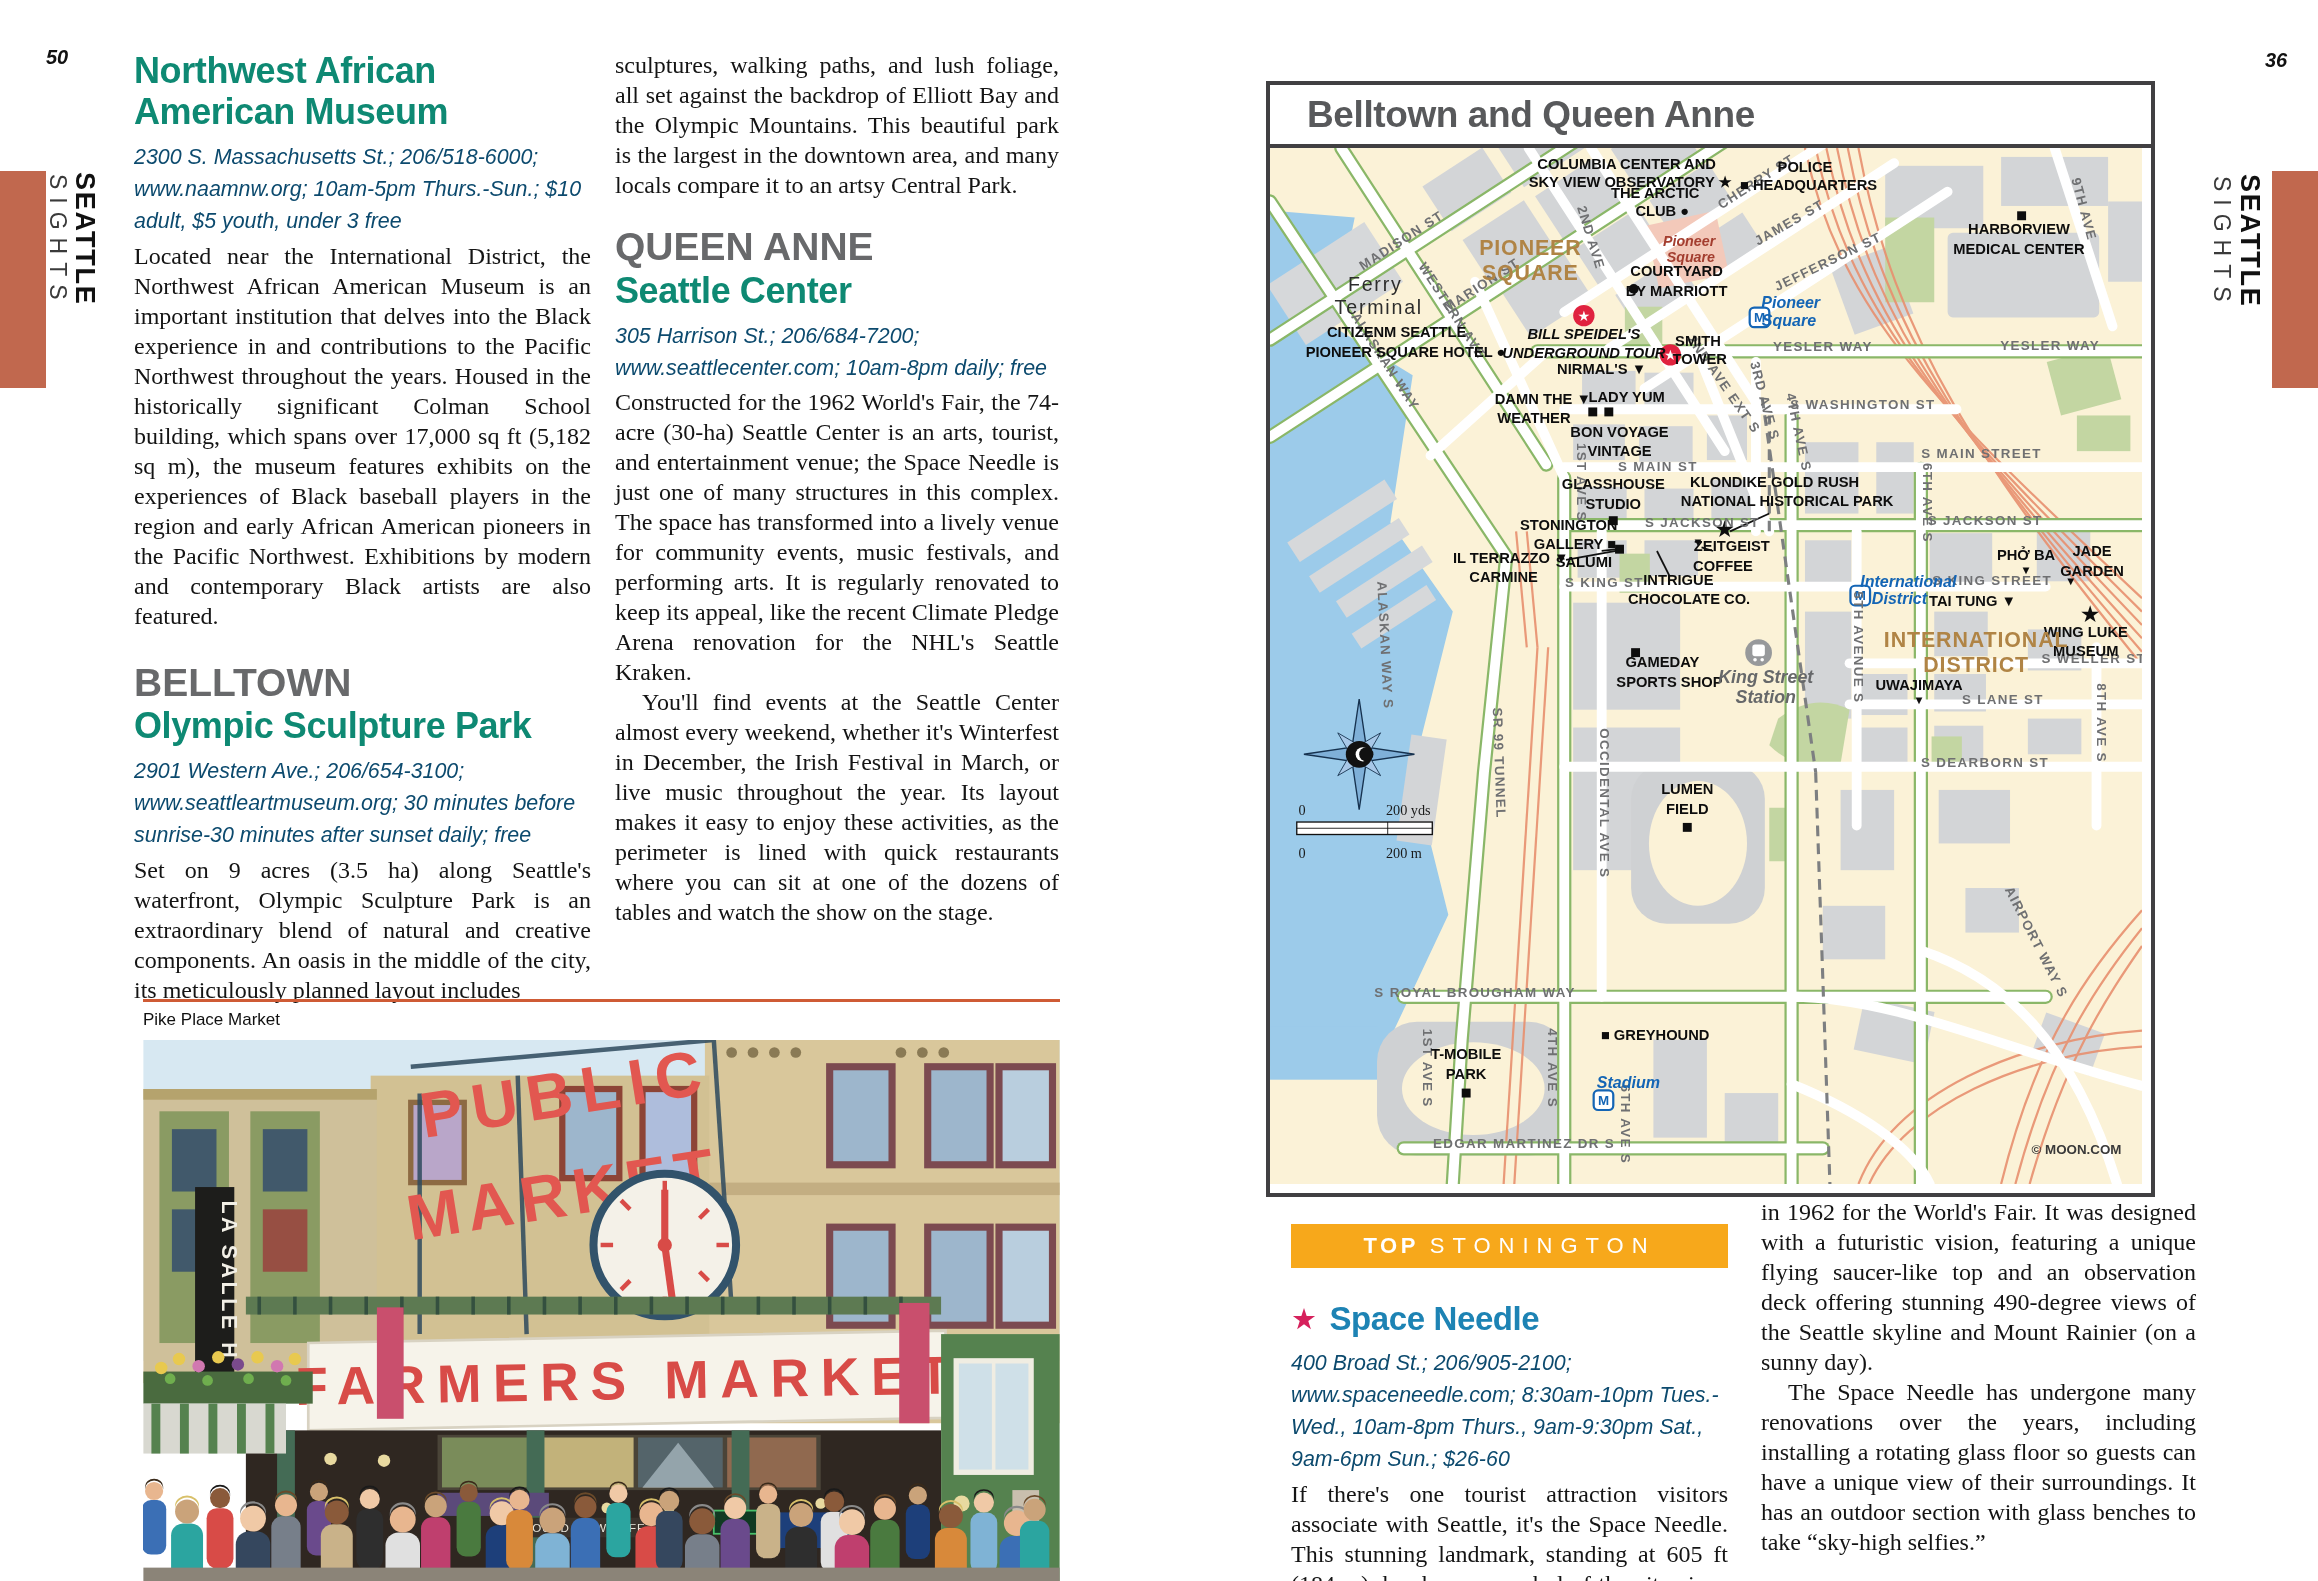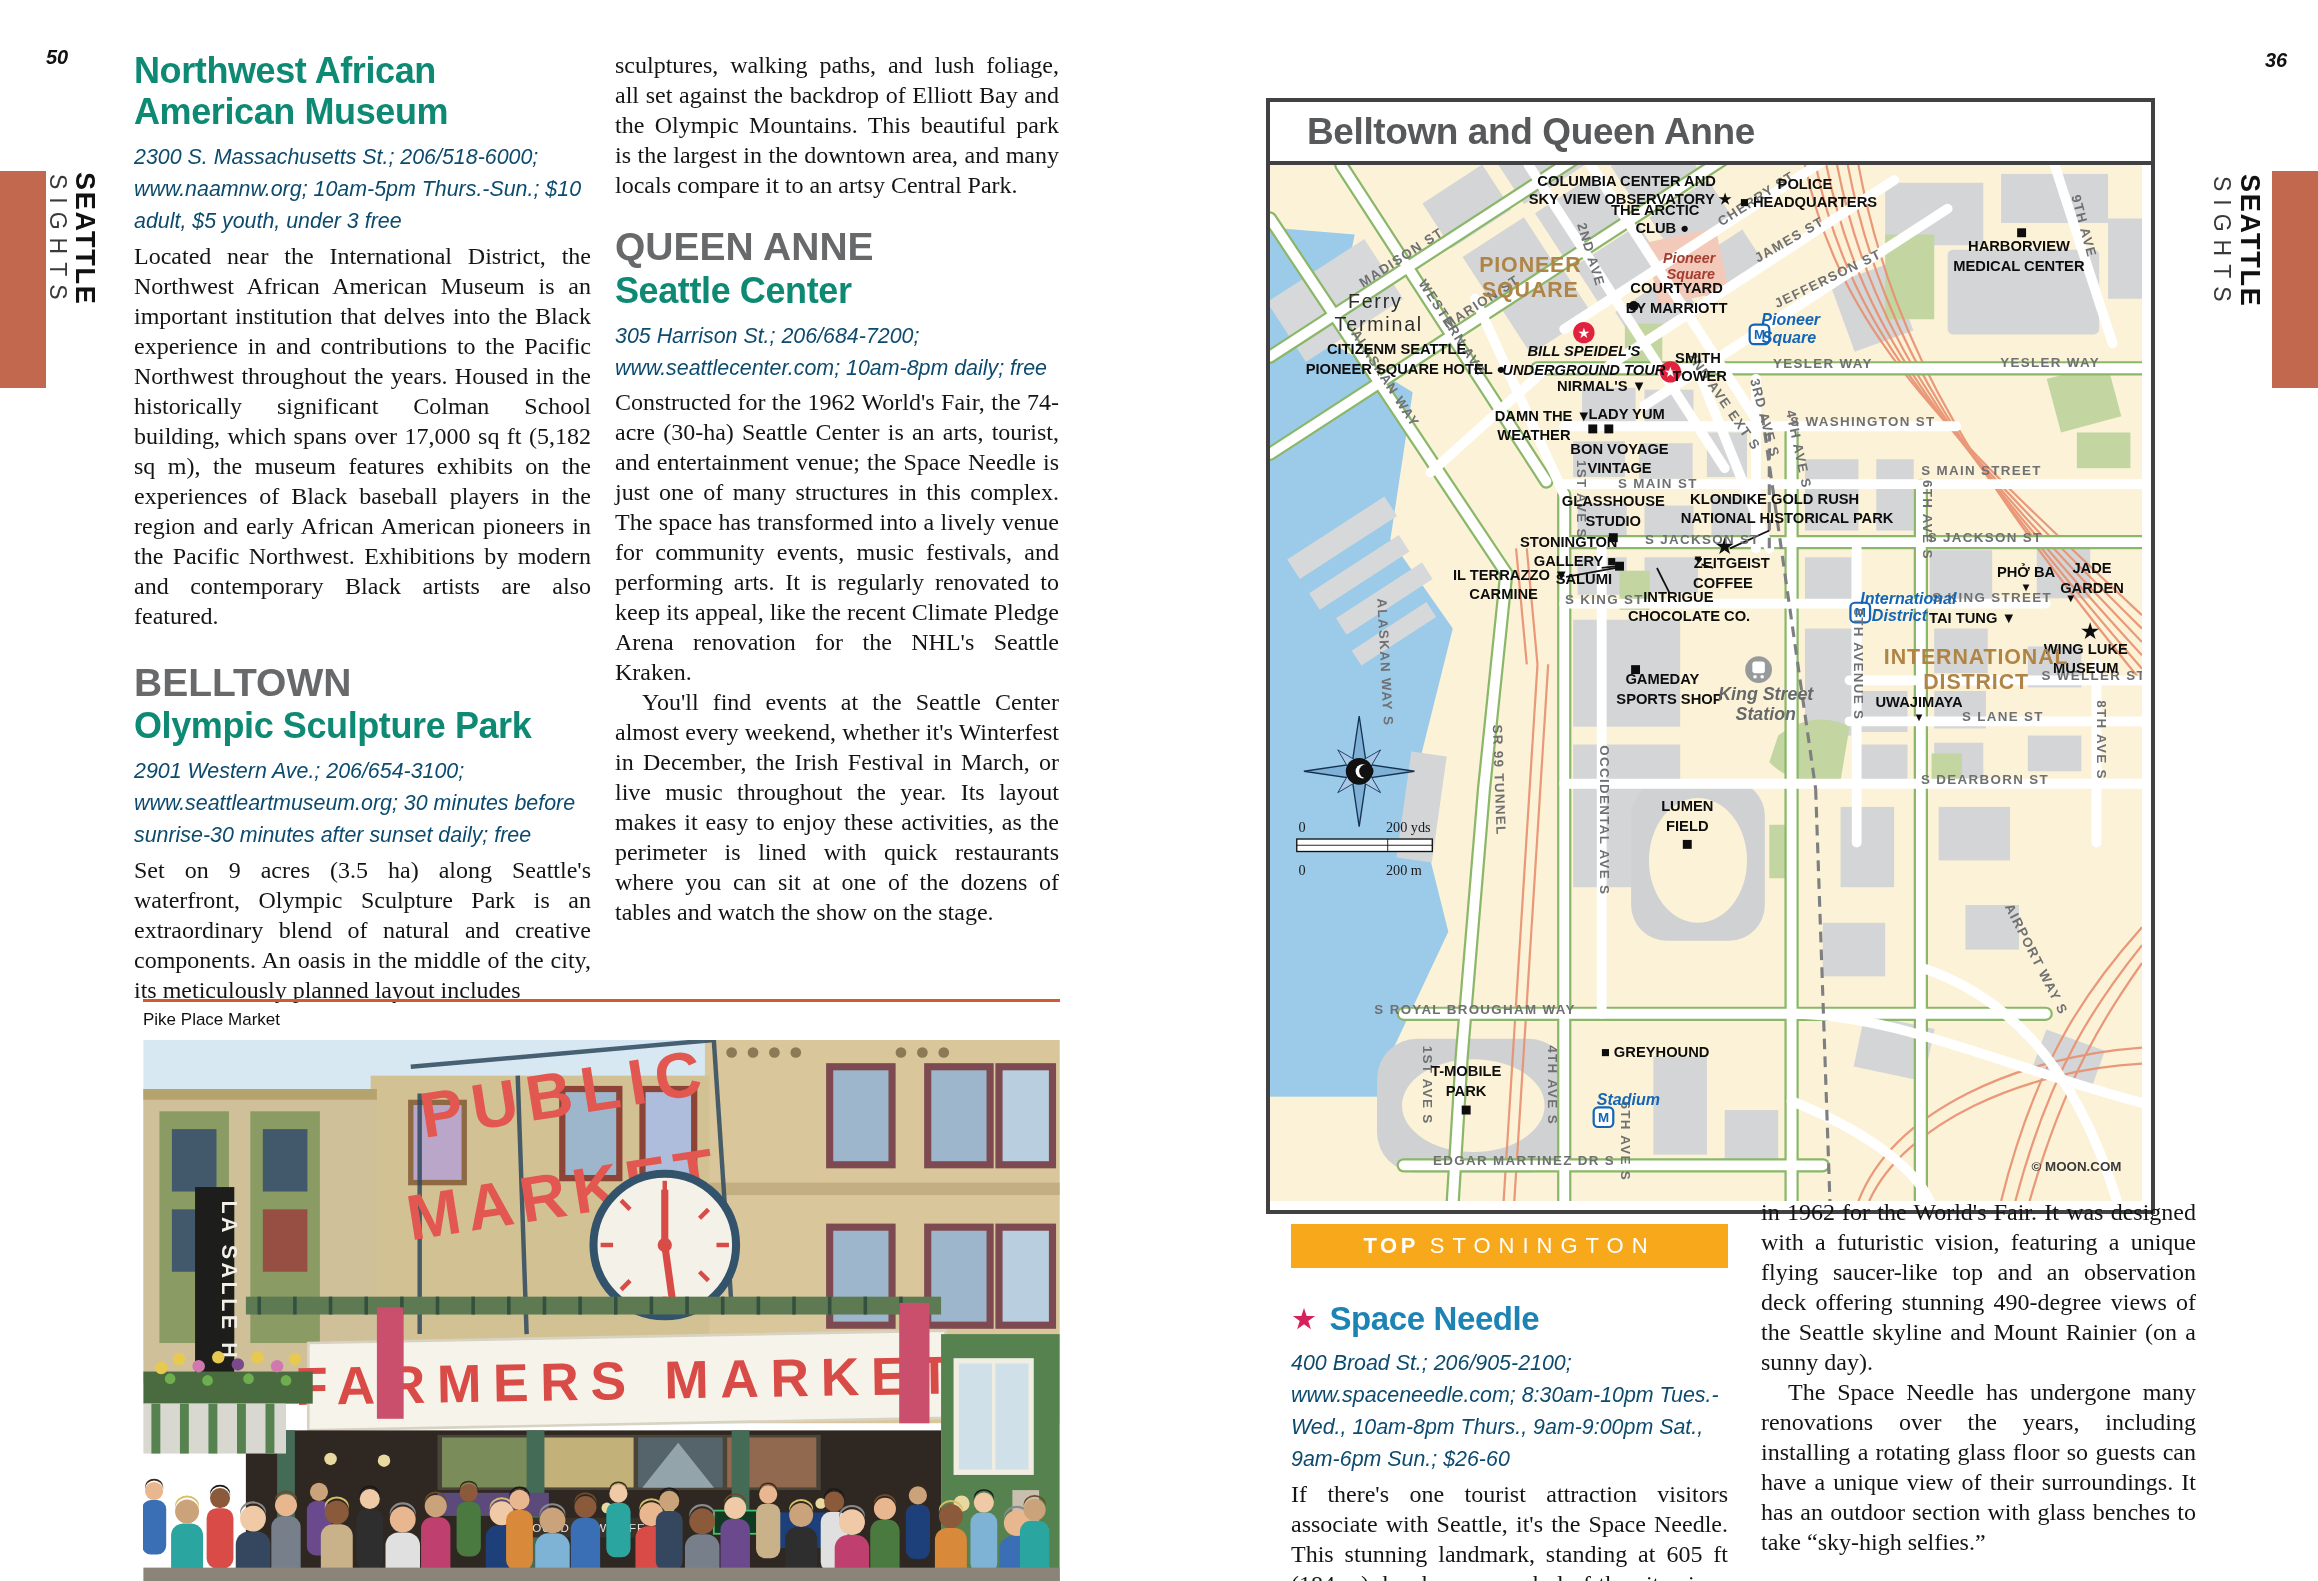--- a/index.html
+++ b/index.html
@@ -380,21 +380,21 @@
       </g>
     </g>
   <rect x="0" y="592" width="1028" height="15" fill="#8b8478"></rect>
 </svg>
 
 <div class="abs pagenum" style="left:2265px;top:49px;">36</div>
 <div class="abs edge-block" style="left:2272px;"></div>
 <div class="vtext tab-bold" style="left:2265px;top:174px;">SEATTLE</div>
 <div class="vtext tab-light" style="left:2235px;top:176px;">SIGHTS</div>
 
-<div class="abs map-panel" style="left:1266px;top:98px;width:881px;height:1108px;">
+<div class="abs map-panel" style="left:1266px;top:81px;width:881px;height:1108px;">
   <div class="map-title">
     <span>Belltown and Queen Anne</span>
   </div>
   <svg id="mapsvg" width="872" height="1036" viewBox="0 0 978 1162">
     <rect x="0" y="0" width="978" height="1162" fill="#fbf2d7"></rect>
 
     <path d="M0,70 L95,78 L70,200 L160,255 L135,420 L205,520 L160,700 L200,860 L120,1030 L0,1030 Z" fill="#9ccbea"></path>
     <rect x="0" y="985" width="120" height="60" fill="#9ccbea"></rect>
 
     <g fill="#d6d8da" transform="rotate(-33 100 420)">
@@ -723,21 +723,21 @@
 
 <div class="col" style="left:1291px;top:1224px;width:437px;">
   <div class="top-exp">
     <span class="b">TOP</span>
     <span class="l">STONINGTON</span>
   </div>
   <div style="display:flex;align-items:center;margin-top:32px;">
     <span class="sn-star">★</span>
     <span class="sn-head">Space Needle</span>
   </div>
-  <p class="addr">400 Broad St.; 206/905-2100; www.spaceneedle.com; 8:30am-10pm Tues.-Wed., 10am-8pm Thurs., 9am-9:00pm Sat., 9am-6pm Sun.; $26-60</p>
+  <p class="addr">400 Broad St.; 206/905-2100; www.spaceneedle.com; 8:30am-10pm Tues.-Wed., 10am-8pm Thurs., 9am-9:30pm Sat., 9am-6pm Sun.; $26-60</p>
   <p class="body">If there's one tourist attraction visitors associate with Seattle, it's the Space Needle. This stunning landmark, standing at 605 ft (184 m), has been a symbol of the city since its construction</p>
 </div>
 
 <div class="col" style="left:1761px;top:1197px;width:435px;">
   <p class="body">in 1962 for the World's Fair. It was designed with a futuristic vision, featuring a unique flying saucer-like top and an observation deck offering stunning 490-degree views of the Seattle skyline and Mount Rainier (on a sunny day).</p>
   <p class="body indent">The Space Needle has undergone many renovations over the years, including installing a rotating glass floor so guests can have a unique view of their surroundings. It has an outdoor section with glass benches to take “sky-high selfies.”</p>
 </div>
 
 
 </body></html>

